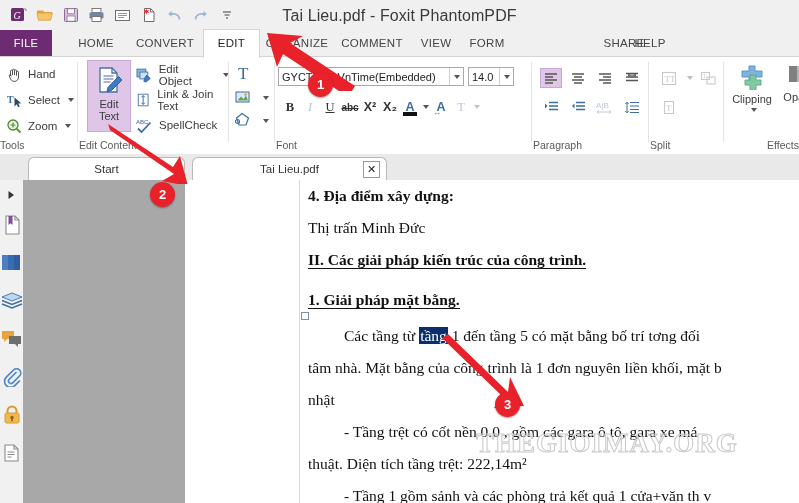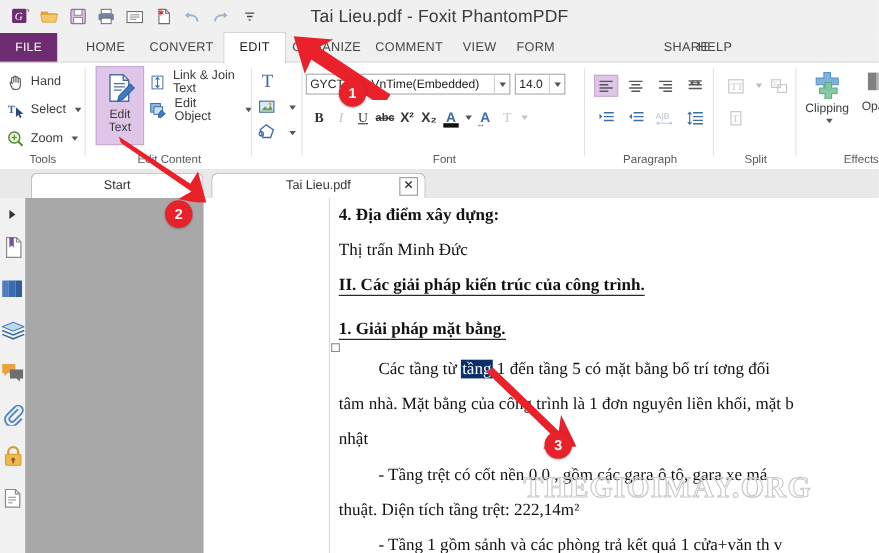--- a/index.html
+++ b/index.html
@@ -22,21 +22,21 @@
   
   .tabstrip{position:absolute;left:0;top:30px;width:799px;height:27px;background:#f0f0f0;}
   .tabstrip:after{content:"";position:absolute;left:0;bottom:0;width:799px;height:1px;background:#d4d4d4;}
   .tab{position:absolute;top:0;height:27px;line-height:27px;font-size:11.5px;color:#444;text-align:center;letter-spacing:.3px;}
   .tab.file{background:#6d2c72;color:#fff;font-size:11px;}
   .tab.active{background:#ffffff;color:#222;border-left:1px solid #d4d4d4;border-right:1px solid #d4d4d4;border-top:1px solid #d4d4d4;height:28px;z-index:3;}
 
   
   .ribbon{position:absolute;left:0;top:57px;width:799px;height:97px;background:#ffffff;border-bottom:1px solid #d4d4d4;}
   .grp{position:absolute;top:0;height:96px;}
-  .grp .glabel{position:absolute;bottom:2px;width:100%;text-align:center;font-size:10.5px;color:#5a5a5a;}
+  .grp .glabel{position:absolute;bottom:2px;width:100%;font-size:10.5px;color:#5a5a5a;}
   .grp .sep{position:absolute;right:0;top:5px;width:1px;height:80px;background:#e3e3e3;}
 
   .tool-row{display:flex;align-items:center;gap:5px;height:26px;padding-left:6px;}
   .tool-row .lbl{font-size:11.5px;color:#3b3b3b;}
   .caret{width:0;height:0;border-left:3.5px solid transparent;border-right:3.5px solid transparent;border-top:4px solid #555;margin-left:3px;}
 
   .bigbtn{position:absolute;width:44px;height:72px;top:3px;display:flex;flex-direction:column;align-items:center;justify-content:flex-start;padding-top:4px;box-sizing:border-box;}
   .bigbtn.sel{background:#dfc5e8;border:1px solid #c9a7d6;}
   .bigbtn .bl{font-size:11px;color:#3b3b3b;line-height:12px;text-align:center;margin-top:3px;}
 
@@ -213,33 +213,40 @@
           <path d="M9.5 11h10M9.5 14h10M9.5 17h7" stroke="#4a6fa5" stroke-width="1.2"></path>
           <path d="M24.5 11.5 28 15 17.5 25.5l-4.5 1.2 1.2-4.5z" fill="#3f7bc4" stroke="#2e5d99" stroke-width="1"></path>
         </svg>
         <div class="bl">Edit</div>
         <div class="bl" style="margin-top:0;">Text</div>
       </div>
 
       <div style="position:absolute;left:57px;top:5px;">
         <div class="ic-row">
           <svg width="17" height="16" viewBox="0 0 17 16">
-              <rect x="2.5" y="1.5" width="11" height="13" fill="#fff" stroke="#4a6fa5" stroke-width="1"></rect>
-              <path d="M8 3.2v9.6M6 5l2-2 2 2M6 11l2 2 2-2" stroke="#3a6ea5" stroke-width="1.1" fill="none"></path>
-            </svg>
-          <span class="lbl">Link &amp; Join Text</span>
-        </div>
-        <div class="ic-row">
-          <svg width="17" height="16" viewBox="0 0 17 16">
               <rect x="1" y="2" width="9" height="8" fill="#8fb8e0" stroke="#3a6ea5" stroke-width=".9"></rect>
               <rect x="4" y="5" width="8" height="7" fill="#cfe2f5" stroke="#3a6ea5" stroke-width=".9"></rect>
               <path d="M11 8 14.5 11.5 10.5 15 8 14.7 8.7 11.2z" fill="#3f7bc4" stroke="#2e5d99" stroke-width=".8"></path>
             </svg>
           <span class="lbl">Edit Object</span>
           <span class="caret"></span>
+        </div>
+        <div class="ic-row">
+          <svg width="17" height="16" viewBox="0 0 17 16">
+              <rect x="2.5" y="1.5" width="11" height="13" fill="#fff" stroke="#4a6fa5" stroke-width="1"></rect>
+              <path d="M8 3.2v9.6M6 5l2-2 2 2M6 11l2 2 2-2" stroke="#3a6ea5" stroke-width="1.1" fill="none"></path>
+            </svg>
+          <span class="lbl">Link &amp; Join Text</span>
+        </div>
+        <div class="ic-row">
+          <svg width="17" height="16" viewBox="0 0 17 16">
+              <text x="0" y="6.5" font-size="6" font-family="Liberation Sans, sans-serif" fill="#3a5f8a">ABC</text>
+              <path d="M2 11.5 5.5 15 14.5 5.5" fill="none" stroke="#3a6ea5" stroke-width="1.8"></path>
+            </svg>
+          <span class="lbl">SpellCheck</span>
         </div>
       </div>
 
       <div class="glabel">Edit Content</div>
       <div class="sep"></div>
     </div>
 
     <div class="grp" style="left:230px;width:45px;">
       <div style="position:absolute;left:5px;top:3px;">
         <div class="ic-row" style="height:26px;">

